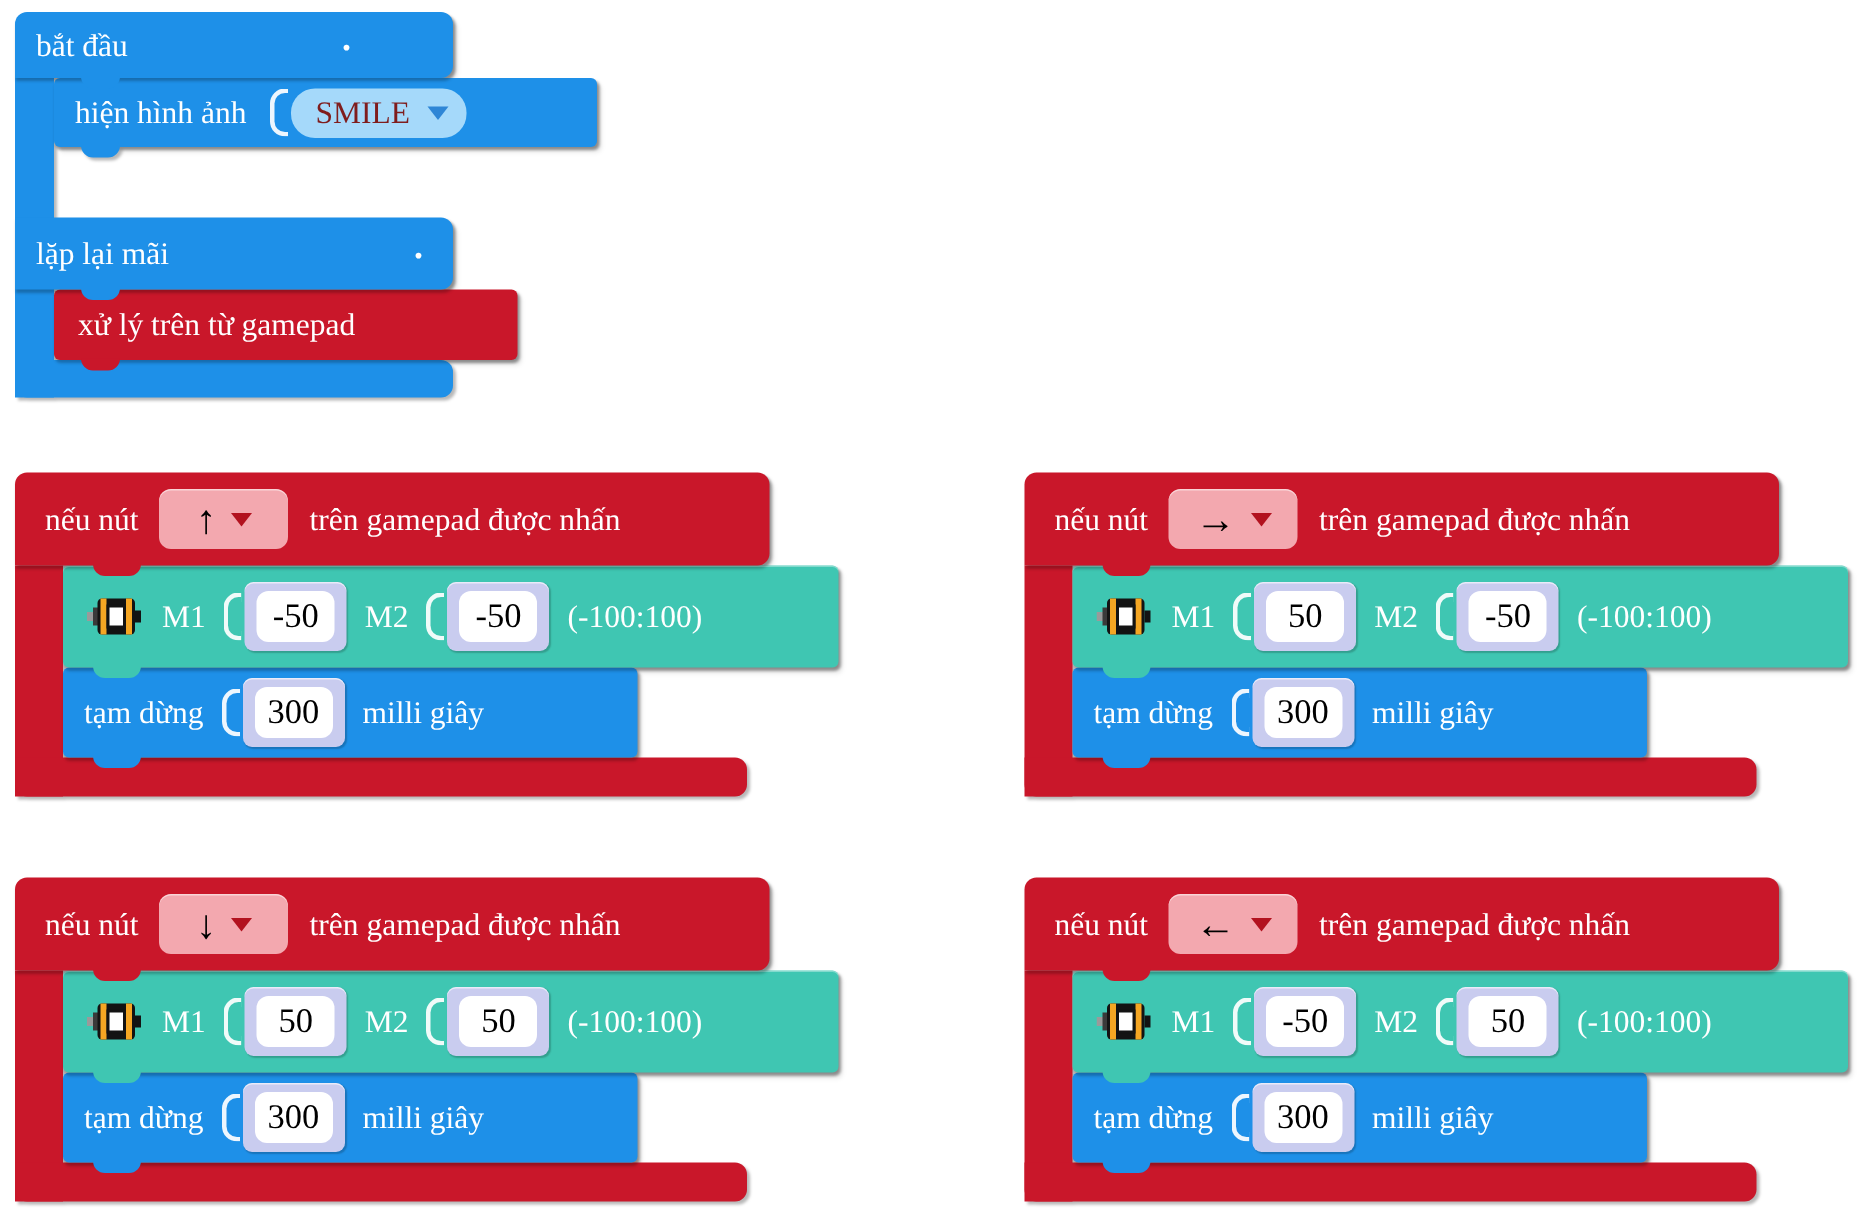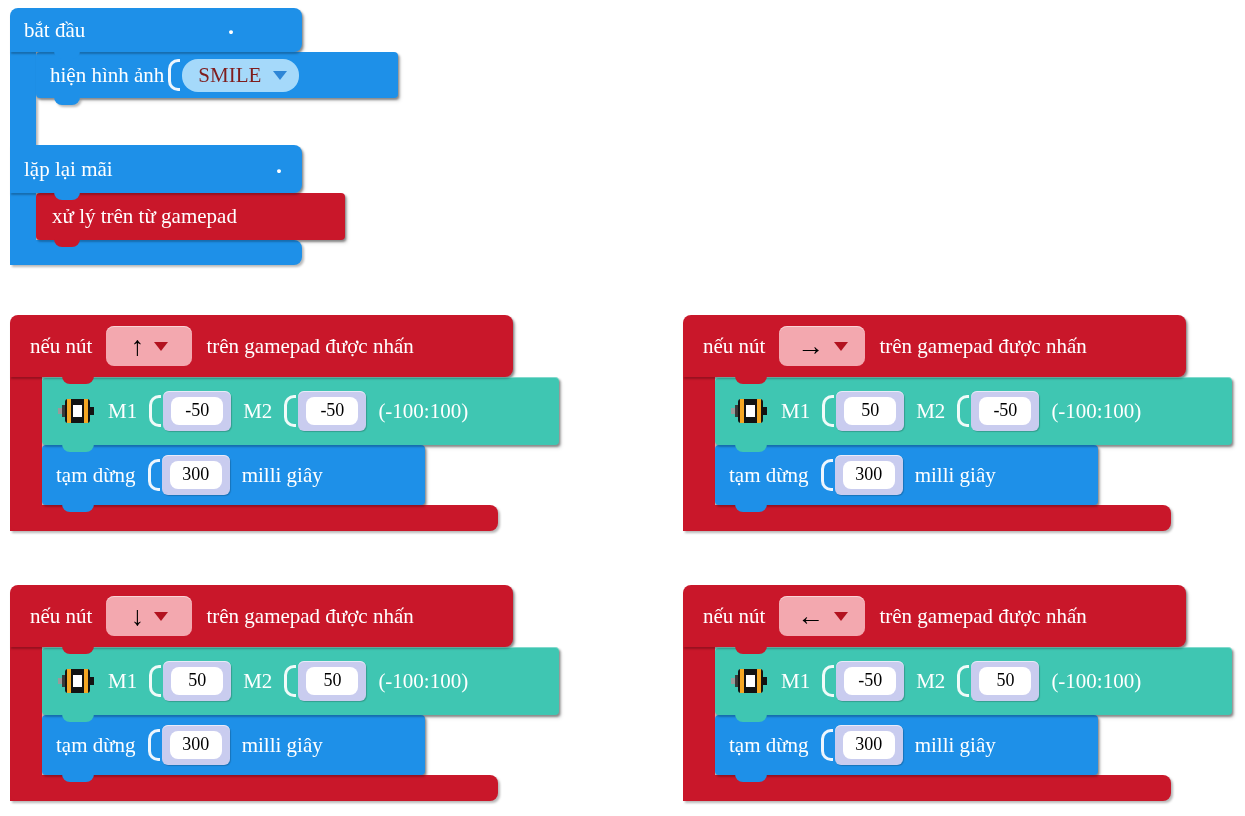--- a/index.html
+++ b/index.html
@@ -19,21 +19,21 @@
   
   .bump::after{
     content:"";position:absolute;bottom:-7px;height:8px;background:inherit;
     border-radius:0 0 10px 10px;
   }
 
   
   .start-group{left:10px;top:8px;width:516px;height:258px;}
   .s-hdr{left:0;top:0;width:292px;height:44px;background:var(--blue);border-radius:8px 8px 8px 0;padding-left:14px;z-index:6;}
   .s-hdr::after{left:44px;width:26px;}
-  .si-show{left:26px;top:44px;width:362px;height:46px;background:var(--blue);border-radius:4px;padding-left:14px;gap:4px;z-index:5;}
+  .si-show{left:26px;top:44px;width:362px;height:46px;background:var(--blue);border-radius:4px;padding-left:14px;gap:16px;z-index:5;}
   .si-show::after{left:18px;width:26px;}
   .si-enable{left:26px;top:90px;width:479px;height:47px;background:var(--red);border-radius:4px;padding-left:14px;z-index:4;}
   .si-enable::after{left:18px;width:26px;}
   .s-bar2{left:0;top:137px;width:292px;height:48px;background:var(--blue);border-radius:0 8px 8px 0;padding-left:14px;z-index:3;}
   .s-bar2::after{left:44px;width:26px;}
   .si-process{left:26px;top:185px;width:309px;height:47px;background:var(--red);border-radius:4px;padding-left:16px;z-index:2;}
   .si-process::after{left:18px;width:26px;}
   .s-spine{left:0;top:44px;width:26px;height:213px;background:var(--blue);z-index:1;}
   .s-bbar{left:0;top:232px;width:292px;height:25px;background:var(--blue);border-radius:0 8px 8px 8px;z-index:1;}
   .dot{position:absolute;font-size:24px;font-weight:700;color:#fff;}
@@ -56,21 +56,21 @@
 
   
   .lbl{white-space:nowrap;}
   .numfield{position:relative;margin-left:14px;background:var(--field_num);border-radius:6px;padding:6px 8px;
             box-shadow:inset 0 1px 0 rgba(255,255,255,.6),1px 1px 1px rgba(0,0,0,.2);display:flex;align-items:center;}
   .numfield::before,.ddfield::before{
     content:"";position:absolute;left:-14px;top:50%;transform:translateY(-50%);
     width:9px;height:26px;border:3px solid rgba(255,255,255,0.92);border-right:none;border-radius:10px 0 0 10px;
   }
   .numbox{background:#fff;border-radius:8px;min-width:52px;padding:3px 8px;text-align:center;
-          color:#000;font-size:18px;line-height:1.2;}
+          color:#000;font-size:23px;line-height:1.2;}
   .ddfield{position:relative;margin-left:14px;background:var(--field_blue);border-radius:16px;height:33px;
            display:flex;align-items:center;gap:12px;padding:0 12px 0 16px;color:#7f1d1d;font-size:21px;}
   .dirfield{background:var(--field_pink);border-radius:8px;width:86px;height:40px;
             display:flex;align-items:center;justify-content:center;gap:10px;
             box-shadow:inset 0 1px 0 rgba(255,255,255,.5);}
   .arrow{font-weight:700;font-size:27px;color:#000;line-height:1;}
   .caret{width:0;height:0;border-left:7px solid transparent;border-right:7px solid transparent;border-top:9px solid var(--caret_blue);}
   .caret-red{border-top-color:var(--caret_red);}
   .micon{display:flex;align-items:center;}
   .range{white-space:nowrap;}

